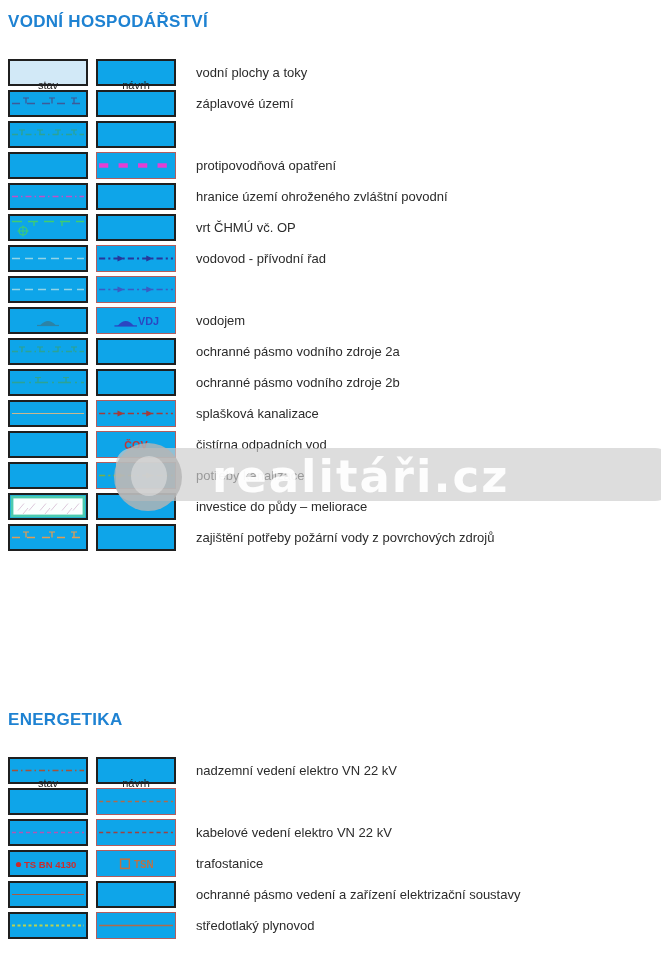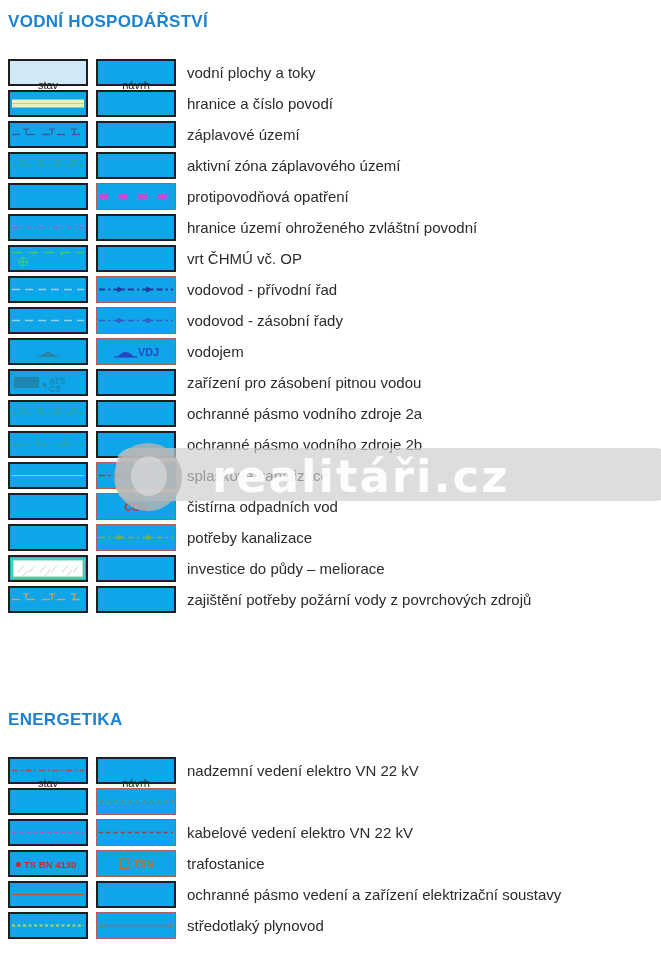--- a/index.html
+++ b/index.html
@@ -17,21 +17,21 @@
   .cl-stav{left:40px;}
   .cl-navrh{left:128px;}
   .row{display:flex;align-items:center;height:27px;margin-bottom:4px;}
   .box{
     width:80px;height:27px;box-sizing:border-box;background:#0ea5e9;flex:none;
   }
   .box + .box{margin-left:8px;}
   .box svg{display:block;width:100%;height:100%;}
   .box svg text{font-family:"Liberation Sans",sans-serif;font-weight:bold;}
   .row-label{
-    font-size:15px;color:#2b2b2b;margin-left:11px;white-space:nowrap;
+    font-size:13px;color:#2b2b2b;margin-left:20px;white-space:nowrap;
   }
   
   .watermark{position:absolute;left:100px;top:443px;width:561px;height:70px;pointer-events:none;}
   .wm-band{
     position:absolute;left:16px;top:5px;right:-10px;height:53px;
     background:rgba(205,205,205,.68);border-radius:16px;
   }
   .wm-logo{
     position:absolute;left:14px;top:0;width:68px;height:68px;border-radius:50%;
     background:rgba(180,180,180,.82);
@@ -60,30 +60,20 @@
     </div>
     <div class="rows">
         <div class="row">
           <div class="box" style="border: 2px solid rgb(31, 31, 31);">
             <svg viewBox="0 0 76 23" preserveAspectRatio="none">
               <rect x="0" y="0" width="76" height="23" fill="#d2e9f7"></rect>
             </svg>
           </div>
           <div class="box" style="border: 2px solid rgb(31, 31, 31);"></div>
           <span class="row-label">vodní plochy a toky</span>
-        </div>
-        <div class="row">
-          <div class="box" style="border: 2px solid rgb(31, 31, 31);">
-            <svg viewBox="0 0 76 23" preserveAspectRatio="none">
-              <rect x="2" y="7.5" width="72" height="8" fill="#eef0bb"></rect>
-              <line x1="2" y1="11.5" x2="74" y2="11.5" stroke="#ccd17c" stroke-width="1"></line>
-            </svg>
-          </div>
-          <div class="box" style="border: 2px solid rgb(31, 31, 31);"></div>
-          <span class="row-label">hranice a číslo povodí</span>
         </div>
         <div class="row">
           <div class="box" style="border: 2px solid rgb(31, 31, 31);">
             <svg viewBox="0 0 76 23" preserveAspectRatio="none">
               <line x1="2" y1="11.5" x2="74" y2="11.5" stroke="#3d5b99" stroke-width="1.4" stroke-dasharray="8 7"></line>
               <line x1="16" y1="6" x2="16" y2="11.5" stroke="#3d5b99" stroke-width="1.3"></line>
               <line x1="13" y1="6" x2="19" y2="6" stroke="#3d5b99" stroke-width="1.1"></line>
               <line x1="42" y1="6" x2="42" y2="11.5" stroke="#3d5b99" stroke-width="1.3"></line>
               <line x1="39" y1="6" x2="45" y2="6" stroke="#3d5b99" stroke-width="1.1"></line>
               <line x1="64" y1="6" x2="64" y2="11.5" stroke="#3d5b99" stroke-width="1.3"></line>
@@ -101,21 +91,20 @@
               <line x1="9" y1="7" x2="15" y2="7" stroke="#2da394" stroke-width="1.1"></line>
               <line x1="30" y1="7" x2="30" y2="11.5" stroke="#2da394" stroke-width="1.3"></line>
               <line x1="27" y1="7" x2="33" y2="7" stroke="#2da394" stroke-width="1.1"></line>
               <line x1="48" y1="7" x2="48" y2="11.5" stroke="#2da394" stroke-width="1.3"></line>
               <line x1="45" y1="7" x2="51" y2="7" stroke="#2da394" stroke-width="1.1"></line>
               <line x1="64" y1="7" x2="64" y2="11.5" stroke="#2da394" stroke-width="1.3"></line>
               <line x1="61" y1="7" x2="67" y2="7" stroke="#2da394" stroke-width="1.1"></line>
             </svg>
           </div>
           <div class="box" style="border: 2px solid rgb(31, 31, 31);"></div>
-          <span class="row-label">aktivní zóna záplavového území</span>
         </div>
         <div class="row">
           <div class="box" style="border: 2px solid rgb(31, 31, 31);"></div>
           <div class="box" style="border: 1.5px solid rgb(178, 94, 94);">
             <svg viewBox="0 0 76 23" preserveAspectRatio="none">
               <line x1="2" y1="11.5" x2="74" y2="11.5" stroke="#e33fd3" stroke-width="4" stroke-dasharray="9 10"></line>
             </svg>
           </div>
           <span class="row-label">protipovodňová opatření</span>
         </div>
@@ -163,49 +152,36 @@
               <line x1="2" y1="11.5" x2="74" y2="11.5" stroke="#92d4e6" stroke-width="1.4" stroke-dasharray="8 5"></line>
             </svg>
           </div>
           <div class="box" style="border: 1.5px solid rgb(178, 94, 94);">
             <svg viewBox="0 0 76 23" preserveAspectRatio="none">
               <line x1="2" y1="11.5" x2="74" y2="11.5" stroke="#3a5bc4" stroke-width="1.4" stroke-dasharray="6 3 2 3"></line>
               <polygon points="20,8.8 20,14.2 26.5,11.5" fill="#3a5bc4"></polygon>
               <polygon points="48,8.8 48,14.2 54.5,11.5" fill="#3a5bc4"></polygon>
             </svg>
           </div>
-          <span class="row-label">vodovod - zásobní řady</span>
         </div>
         <div class="row">
           <div class="box" style="border: 2px solid rgb(31, 31, 31);">
             <svg viewBox="0 0 76 23" preserveAspectRatio="none">
               <path d="M30,16.5 Q38,7.5 46,16.5 Z" fill="#2d83a6"></path>
               <line x1="27" y1="16.5" x2="49" y2="16.5" stroke="#2d83a6" stroke-width="1.2"></line>
             </svg>
           </div>
           <div class="box" style="border: 1.5px solid rgb(178, 94, 94);">
             <svg viewBox="0 0 76 23" preserveAspectRatio="none">
               <path d="M20,16.5 Q28,7.5 36,16.5 Z" fill="#2b46c2"></path>
               <line x1="17" y1="16.5" x2="39" y2="16.5" stroke="#2b46c2" stroke-width="1.2"></line>
               <text x="40" y="15.5" font-size="10.5" fill="#2b46c2">VDJ</text>
             </svg>
           </div>
           <span class="row-label">vodojem</span>
-        </div>
-        <div class="row">
-          <div class="box" style="border: 2px solid rgb(31, 31, 31);">
-            <svg viewBox="0 0 76 23" preserveAspectRatio="none">
-              <rect x="4" y="6" width="25" height="11" fill="#1f86ae"></rect>
-              <circle cx="34.5" cy="14" r="1.9" fill="#1f86ae"></circle>
-              <text x="39" y="12.5" font-size="8.5" fill="#1f86ae">ATS</text>
-              <text x="39" y="21" font-size="8.5" fill="#1f86ae">ČS</text>
-            </svg>
-          </div>
-          <div class="box" style="border: 2px solid rgb(31, 31, 31);"></div>
-          <span class="row-label">zařízení pro zásobení pitnou vodou</span>
         </div>
         <div class="row">
           <div class="box" style="border: 2px solid rgb(31, 31, 31);">
             <svg viewBox="0 0 76 23" preserveAspectRatio="none">
               <line x1="2" y1="11.5" x2="74" y2="11.5" stroke="#2da394" stroke-width="1.3" stroke-dasharray="6 3 1.5 3"></line>
               <line x1="12" y1="7" x2="12" y2="11.5" stroke="#2da394" stroke-width="1.3"></line>
               <line x1="9" y1="7" x2="15" y2="7" stroke="#2da394" stroke-width="1.1"></line>
               <line x1="30" y1="7" x2="30" y2="11.5" stroke="#2da394" stroke-width="1.3"></line>
               <line x1="27" y1="7" x2="33" y2="7" stroke="#2da394" stroke-width="1.1"></line>
               <line x1="48" y1="7" x2="48" y2="11.5" stroke="#2da394" stroke-width="1.3"></line>

